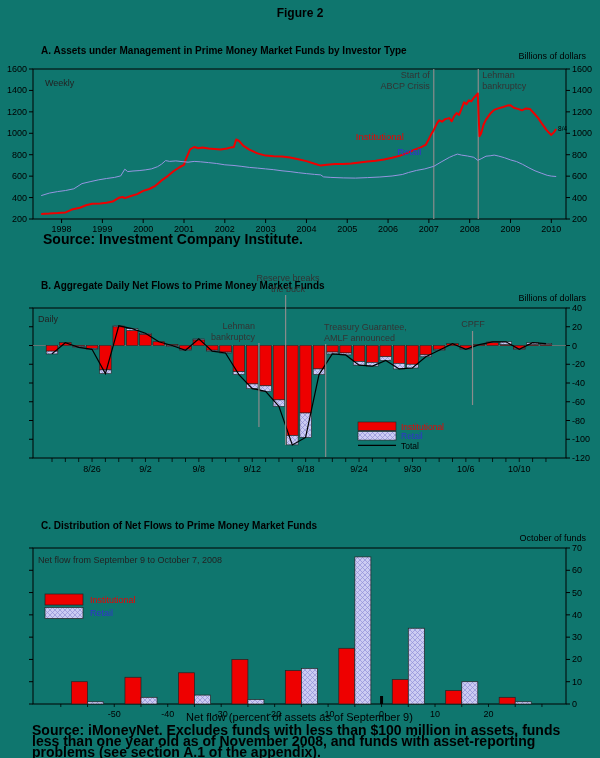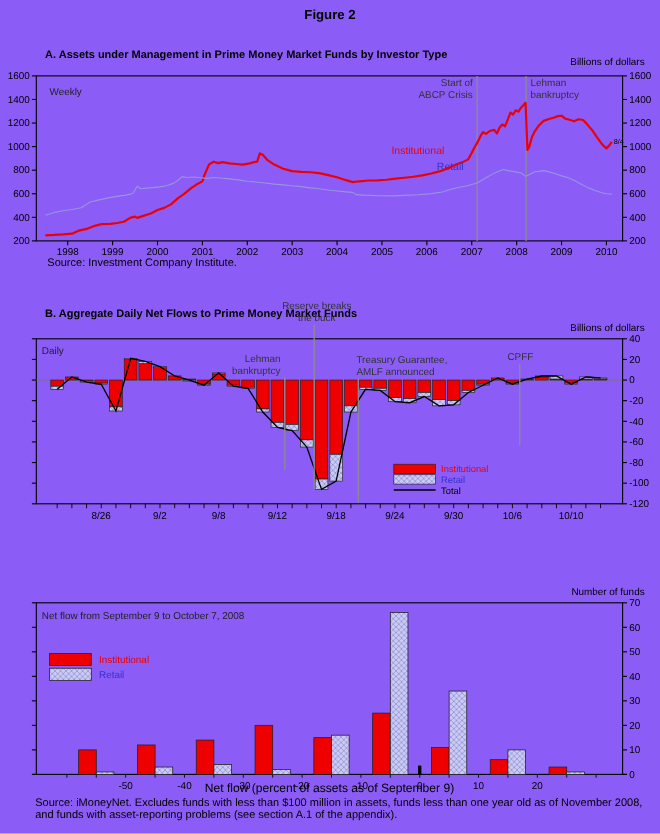--- a/index.html
+++ b/index.html
@@ -1,40 +1,41 @@
 <!DOCTYPE html>
 <html><head>
 <meta charset="utf-8">
 <style>
   html,body{margin:0;padding:0;background:#ffffff;}
-  .page{position:relative;width:600px;height:758px;background:#8b5cf6;
+  .page{position:relative;width:600px;height:758px;background:#0f766e;
         font-family:"Liberation Sans", sans-serif;color:#000;overflow:hidden;}
   .fig-title{position:absolute;top:6px;left:0;width:600px;text-align:center;
              font-size:12px;font-weight:bold;}
   .panel-title{position:absolute;left:41px;font-size:10px;font-weight:bold;}
   .unit-label{position:absolute;right:14px;font-size:9px;text-align:left;}
-  .source{position:absolute;left:32px;font-size:10px;line-height:11px;}
+  .source{position:absolute;left:32px;font-size:14px;line-height:11px;font-weight:bold;}
   .xlabel{position:absolute;left:33px;width:533px;text-align:center;font-size:11px;}
   svg{position:absolute;top:0;left:0;}
   svg text{font-family:"Liberation Sans", sans-serif;}
 </style>
 </head>
 <body>
 
 <div class="page">
   <div class="fig-title">Figure 2</div>
 
   <div class="panel-title" style="top:45px;">A. Assets under Management in Prime Money Market Funds by Investor Type</div>
   <div class="unit-label" style="top:51px;">Billions of dollars</div>
   <div class="source" style="top:234px;left:43px;">Source: Investment Company Institute.</div>
 
   <div class="panel-title" style="top:280px;">B. Aggregate Daily Net Flows to Prime Money Market Funds</div>
   <div class="unit-label" style="top:293px;">Billions of dollars</div>
 
-  <div class="unit-label" style="top:533px;">Number of funds</div>
+  <div class="panel-title" style="top:520px;">C. Distribution of Net Flows to Prime Money Market Funds</div>
+  <div class="unit-label" style="top:533px;">October of funds</div>
   <div class="xlabel" style="top:711px;">Net flow (percent of assets as of September 9)</div>
   <div class="source" style="top:725px;width:552px;">Source: iMoneyNet. Excludes funds with less than $100 million in assets, funds less than one year old as of November 2008, and funds with asset-reporting problems (see section A.1 of the appendix).</div>
 
   <svg id="chart-svg" width="600" height="758" viewBox="0 0 600 758">
       <defs>
         <pattern id="hatch" patternUnits="userSpaceOnUse" width="5" height="5">
           <rect x="0" y="0" width="5" height="5" fill="#ccccf2"></rect>
           <path d="M0,5 L5,0 M-1,1 L1,-1 M4,6 L6,4" stroke="#8f8fd9" stroke-width="0.7"></path>
           <path d="M0,0 L5,5 M4,-1 L6,1 M-1,4 L1,6" stroke="#8f8fd9" stroke-width="0.7"></path>
         </pattern>

